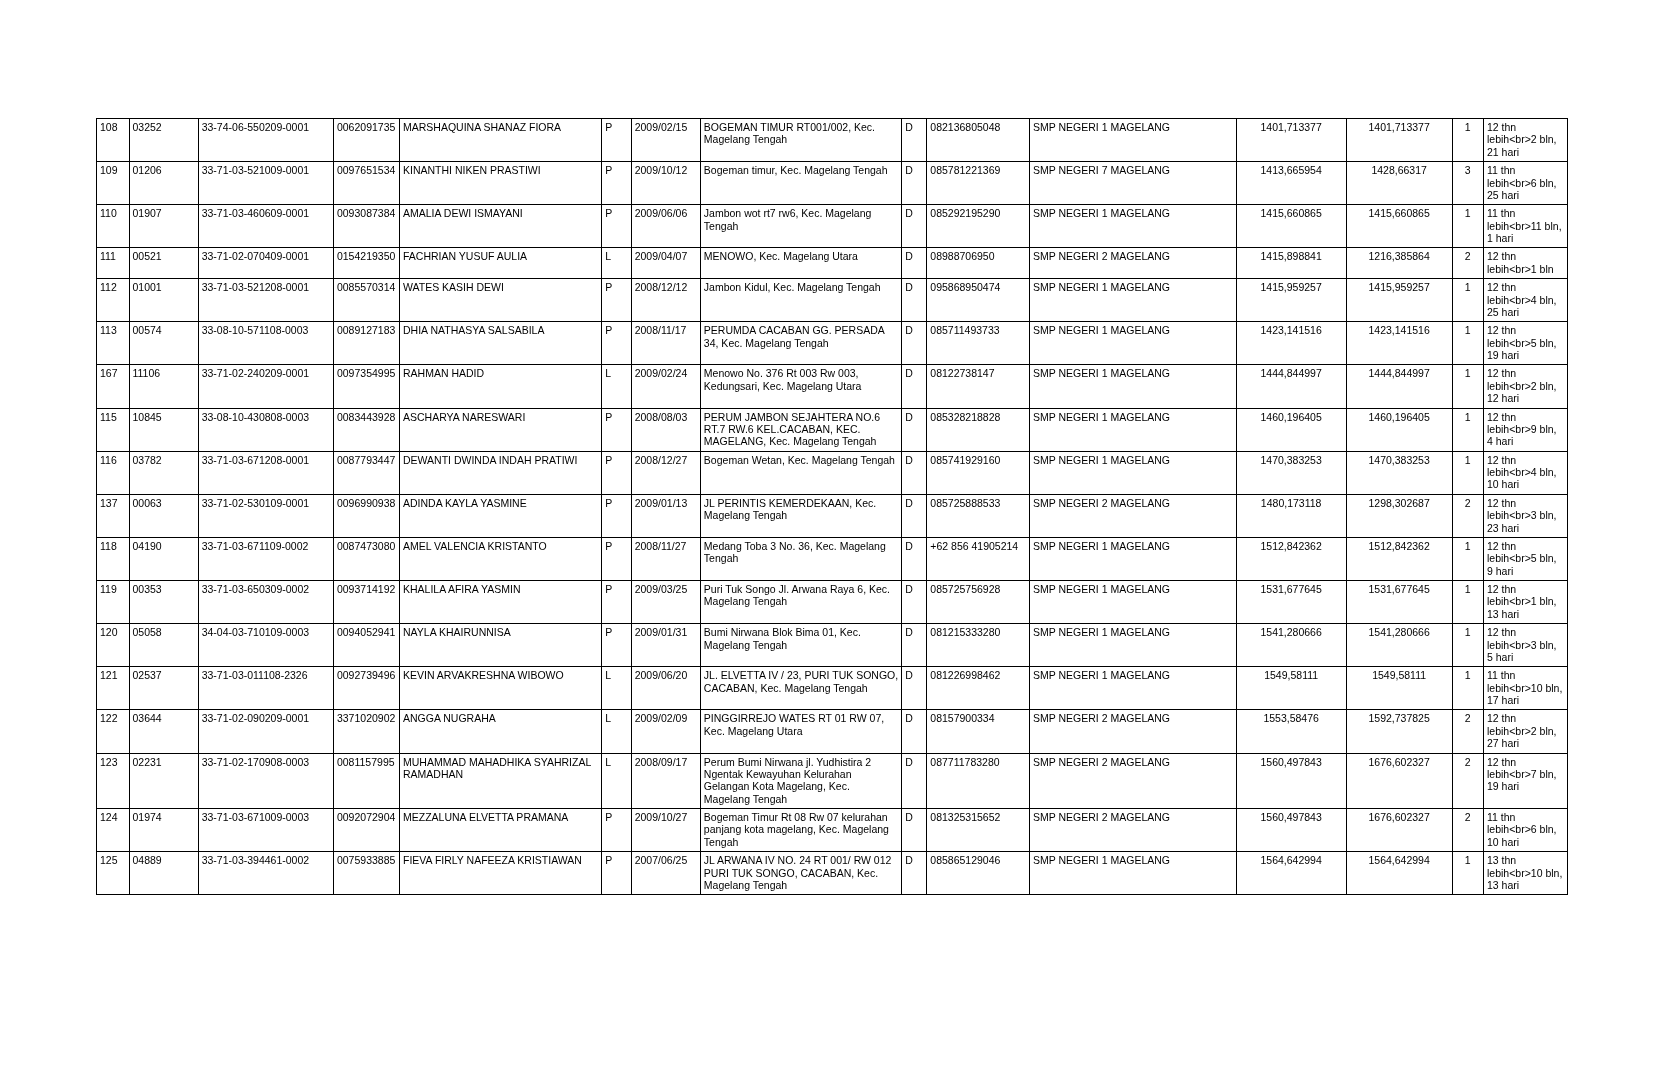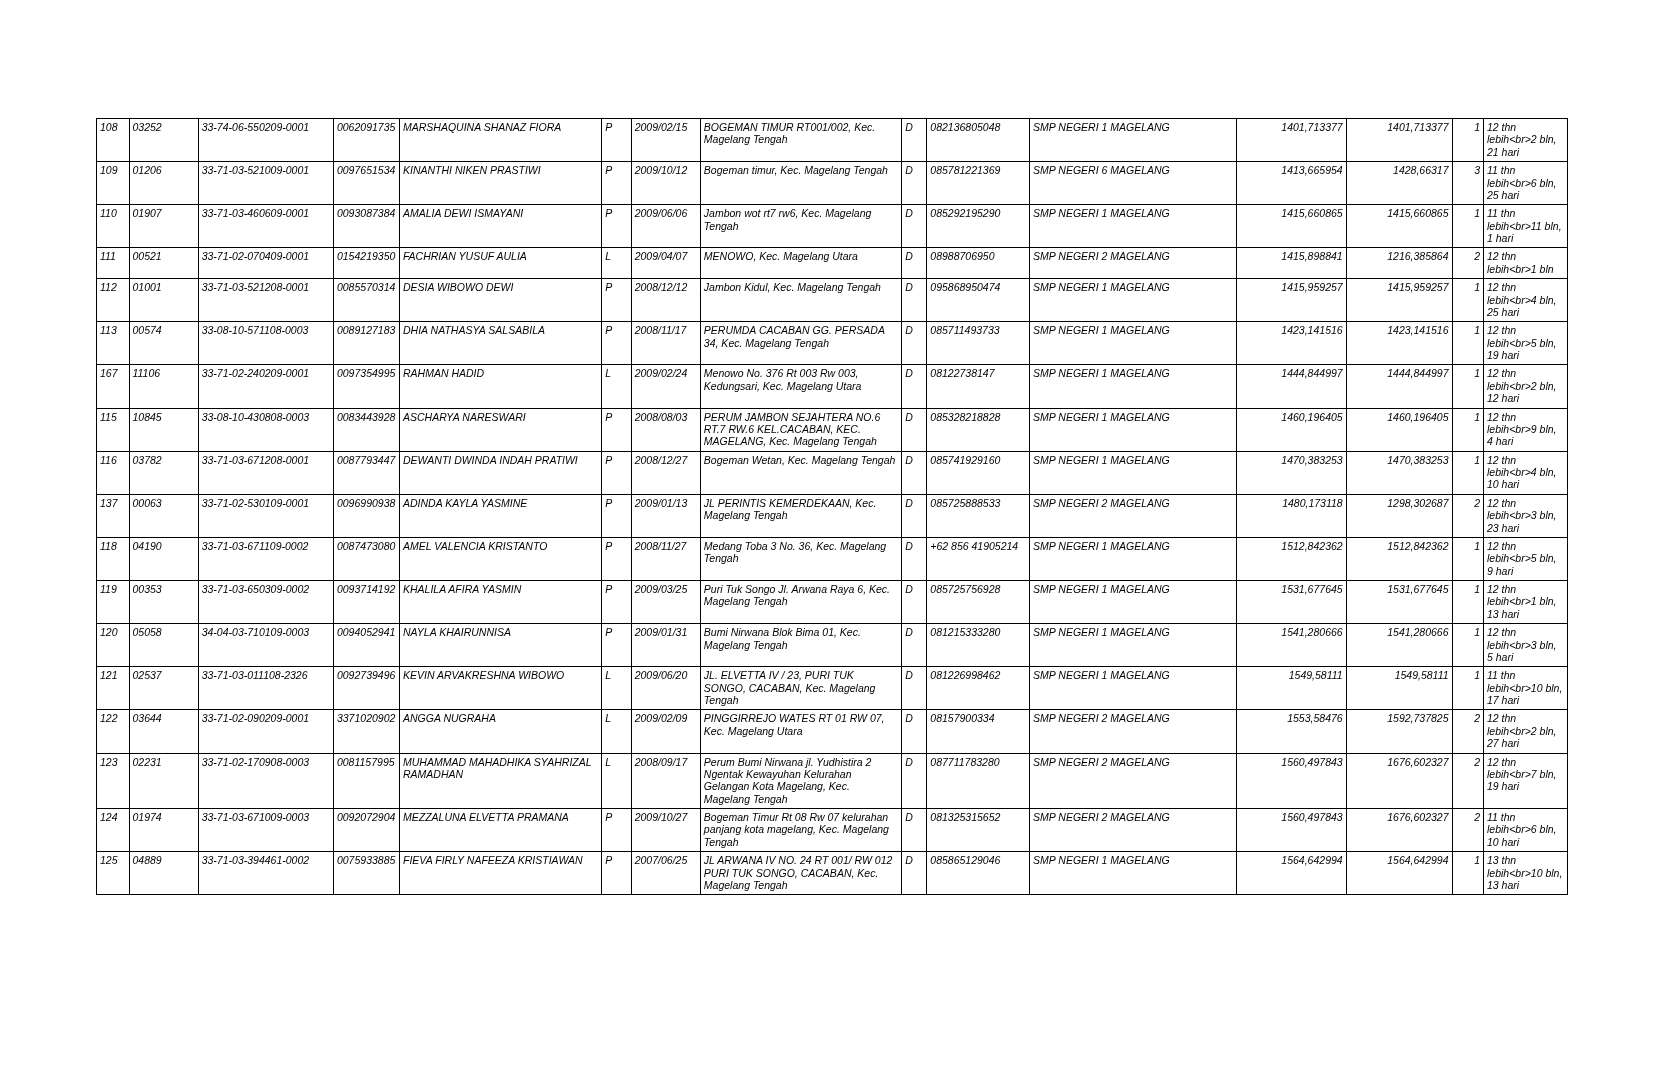--- a/index.html
+++ b/index.html
@@ -17,21 +17,20 @@
     position: relative;
     width: 1657px;
     height: 1080px;
     box-sizing: border-box;
   }
   .table-wrap {
     position: absolute;
     left: 96px;
     top: 118px;
     width: 1472px;
-    font-style: italic;
   }
   table.data {
     border-collapse: collapse;
     table-layout: fixed;
     width: 1472px;
     font-size: 10.5px;
     line-height: 1.18;
   }
   table.data td {
     border: 1px solid #000000;
@@ -50,21 +49,21 @@
   col.c-dob     { width: 66px; }
   col.c-addr    { width: 192px; }
   col.c-d       { width: 24px; }
   col.c-phone   { width: 98px; }
   col.c-school  { width: 197px; }
   col.c-score1  { width: 105px; }
   col.c-score2  { width: 101px; }
   col.c-rank    { width: 30px; }
   col.c-age     { width: 80px; }
 
-  .num-right { text-align: right; }
+  .num-right { text-align: center; }
   .age-cell { white-space: normal; margin-left: 41px; }
 </style>
 </head>
 <body>
 
 <div class="page">
   <div class="table-wrap">
     <table class="data">
       <colgroup>
         <col class="c-no">
@@ -105,21 +104,21 @@
             <td>109</td>
             <td>01206</td>
             <td>33-71-03-521009-0001</td>
             <td>0097651534</td>
             <td>KINANTHI NIKEN PRASTIWI</td>
             <td>P</td>
             <td>2009/10/12</td>
             <td>Bogeman timur, Kec. Magelang Tengah</td>
             <td>D</td>
             <td>085781221369</td>
-            <td>SMP NEGERI 6 MAGELANG</td>
+            <td>SMP NEGERI 7 MAGELANG</td>
             <td class="num-right">1413,665954</td>
             <td class="num-right">1428,66317</td>
             <td class="num-right">3</td>
             <td class="age-cell">11 thn lebih&lt;br&gt;6 bln, 25 hari</td>
           </tr>
           <tr>
             <td>110</td>
             <td>01907</td>
             <td>33-71-03-460609-0001</td>
             <td>0093087384</td>
@@ -150,21 +149,21 @@
             <td class="num-right">1415,898841</td>
             <td class="num-right">1216,385864</td>
             <td class="num-right">2</td>
             <td class="age-cell">12 thn lebih&lt;br&gt;1 bln</td>
           </tr>
           <tr>
             <td>112</td>
             <td>01001</td>
             <td>33-71-03-521208-0001</td>
             <td>0085570314</td>
-            <td>DESIA WIBOWO DEWI</td>
+            <td>WATES KASIH DEWI</td>
             <td>P</td>
             <td>2008/12/12</td>
             <td>Jambon Kidul, Kec. Magelang Tengah</td>
             <td>D</td>
             <td>095868950474</td>
             <td>SMP NEGERI 1 MAGELANG</td>
             <td class="num-right">1415,959257</td>
             <td class="num-right">1415,959257</td>
             <td class="num-right">1</td>
             <td class="age-cell">12 thn lebih&lt;br&gt;4 bln, 25 hari</td>

